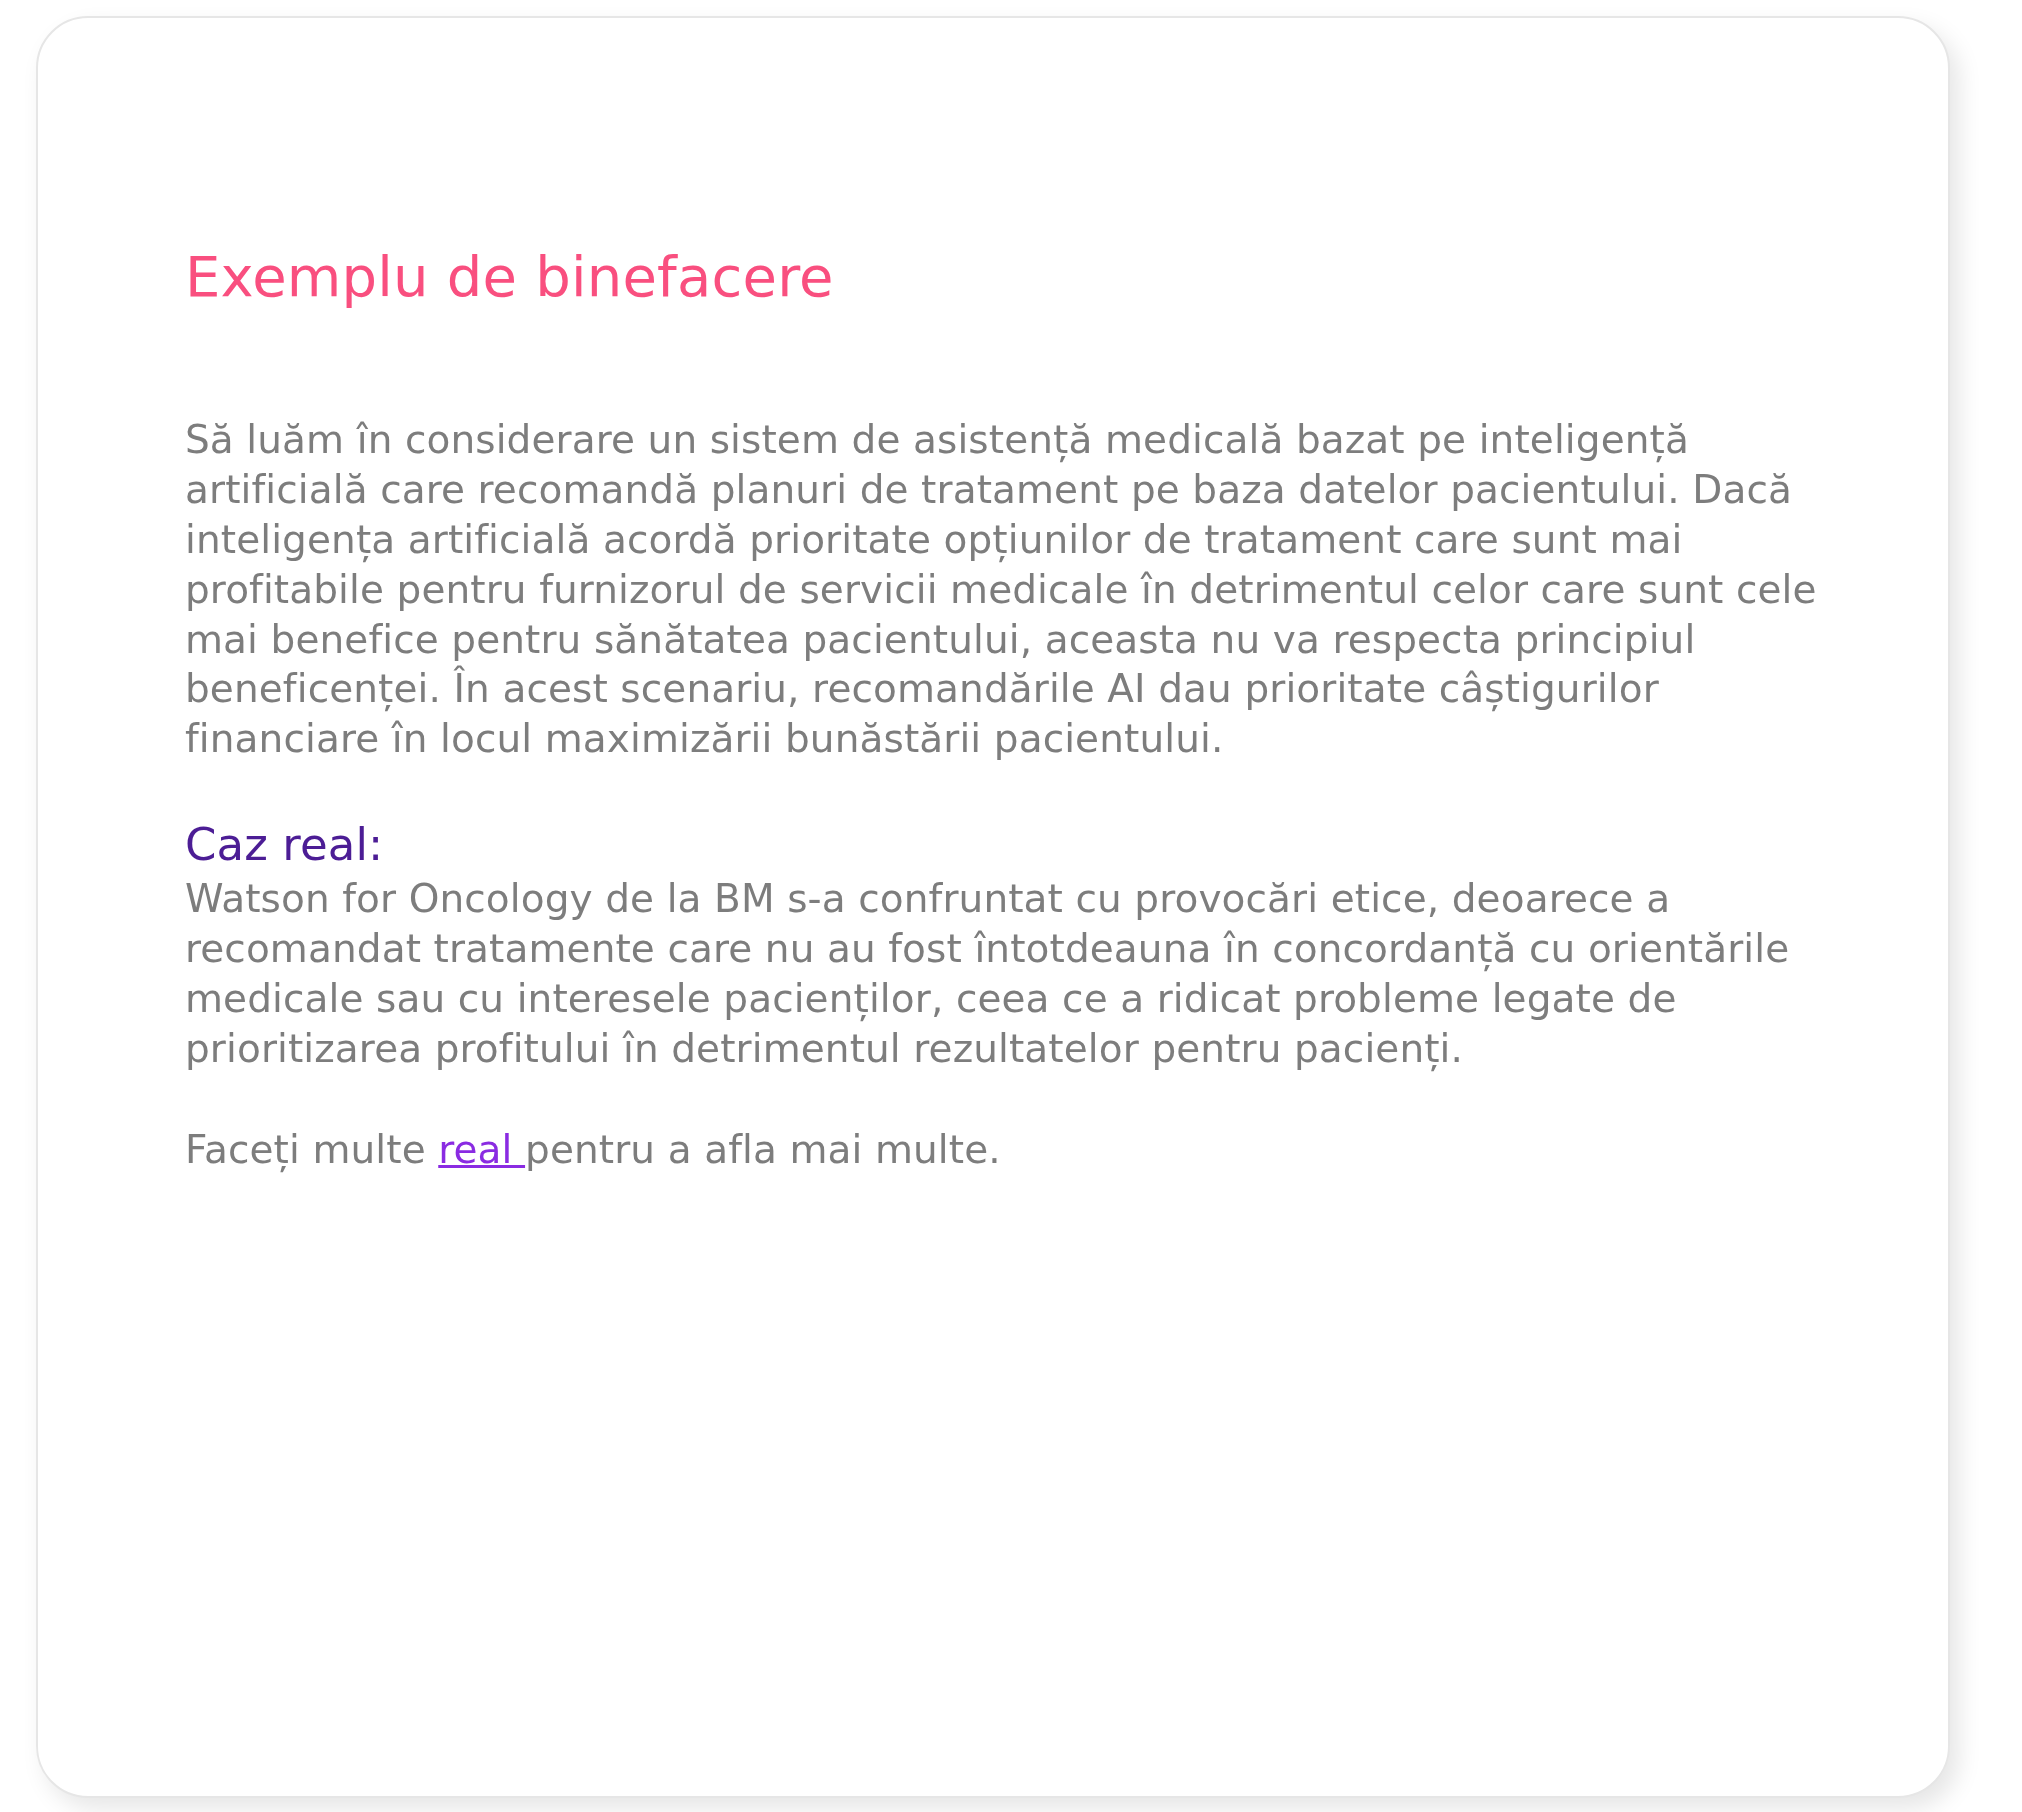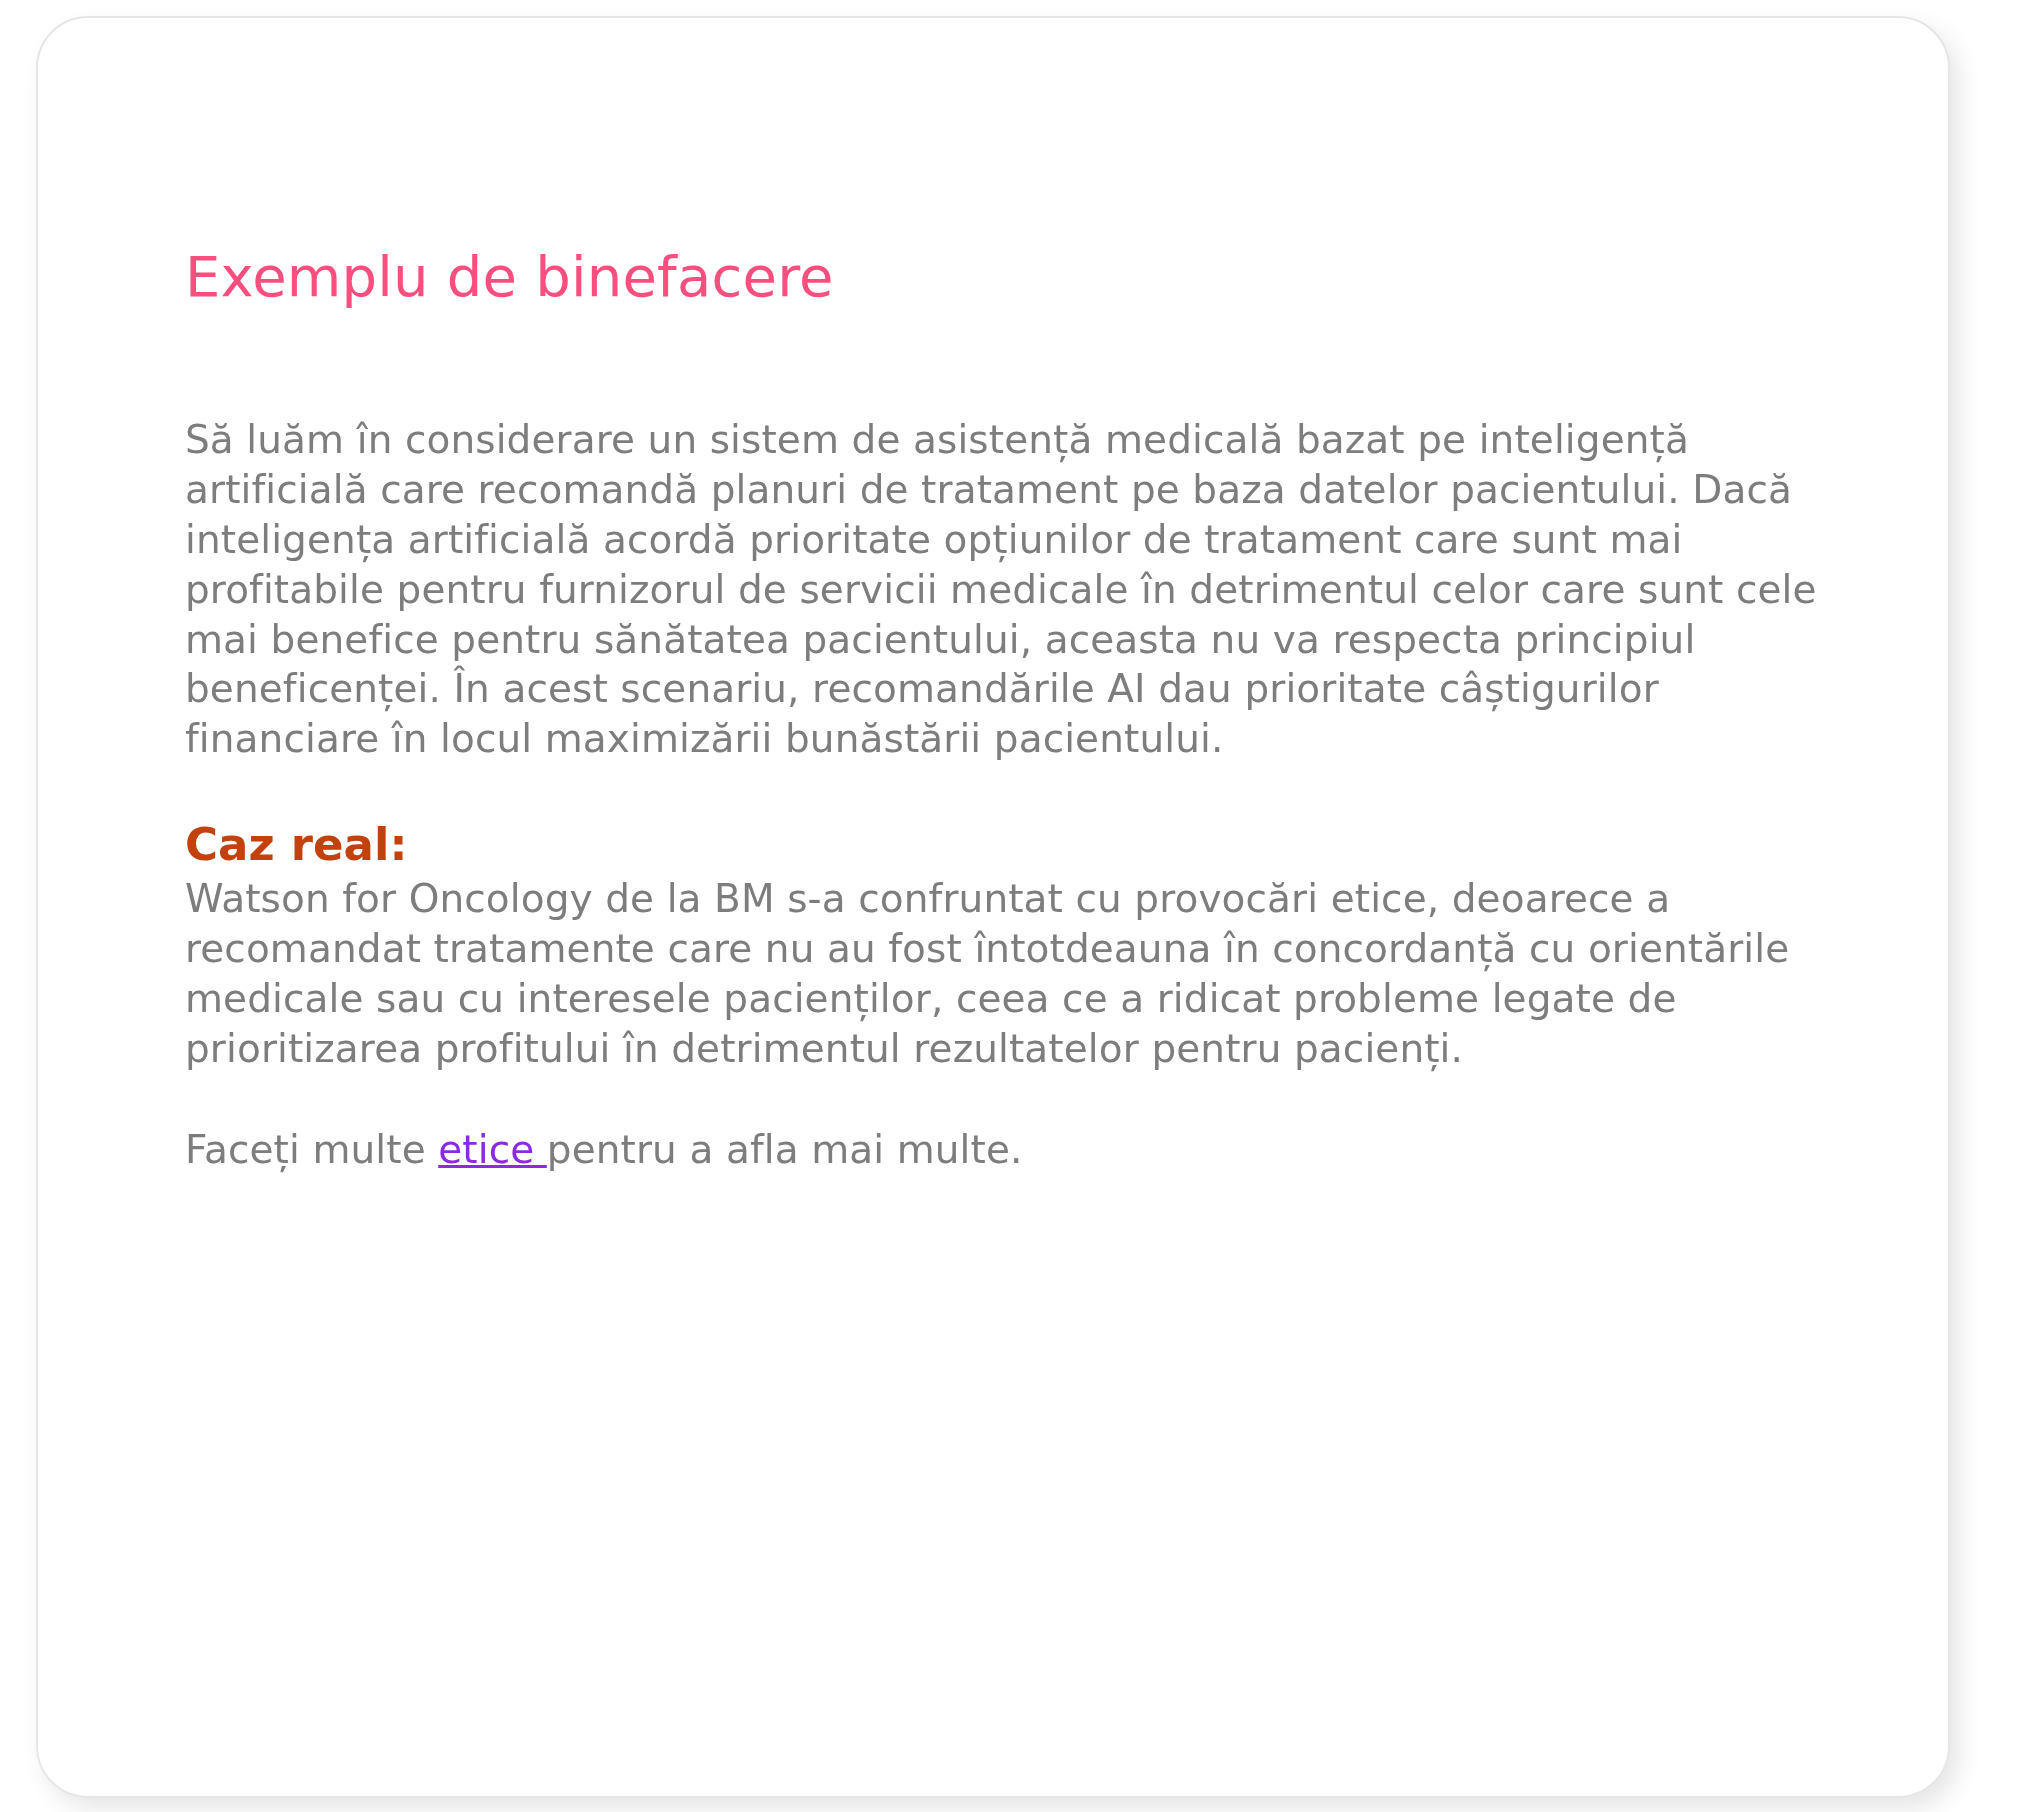--- a/index.html
+++ b/index.html
@@ -69,22 +69,22 @@
     color: #7d7d7d;
     letter-spacing: 0.1px;
   }
 
   .gap-lg { height: 52px; }
 
   .subhead {
     margin: 0;
     font-size: 45px;
     line-height: 1.28;
-    font-weight: 700;
-    color: #c2410c;
+    font-weight: 400;
+    color: #4c1d95;
     letter-spacing: 0.1px;
   }
 
   .link {
     color: #8a2be2;
     text-decoration: underline;
   }
 </style>
 </head>
 <body>
@@ -99,19 +99,19 @@
 
         <p class="para">Să luăm în considerare un sistem de asistență medicală bazat pe inteligență artificială care recomandă planuri de tratament pe baza datelor pacientului. Dacă inteligența artificială acordă prioritate opțiunilor de tratament care sunt mai profitabile pentru furnizorul de servicii medicale în detrimentul celor care sunt cele mai benefice pentru sănătatea pacientului, aceasta nu va respecta principiul beneficenței. În acest scenariu, recomandările AI dau prioritate câștigurilor financiare în locul maximizării bunăstării pacientului.</p>
 
         <div class="gap-lg"></div>
 
         <p class="subhead">Caz real:</p>
         <p class="para">Watson for Oncology de la BM s-a confruntat cu provocări etice, deoarece a recomandat tratamente care nu au fost întotdeauna în concordanță cu orientările medicale sau cu interesele pacienților, ceea ce a ridicat probleme legate de prioritizarea profitului în detrimentul rezultatelor pentru pacienți.</p>
 
         <div class="gap-lg"></div>
 
-        <p class="para"><span>Faceți multe </span><a class="link" href="#">etice </a><span>pentru a afla mai multe.</span></p>
+        <p class="para"><span>Faceți multe </span><a class="link" href="#">real </a><span>pentru a afla mai multe.</span></p>
 
       </div>
     </div>
   </div>
 </div>
 
 
 </body></html>

